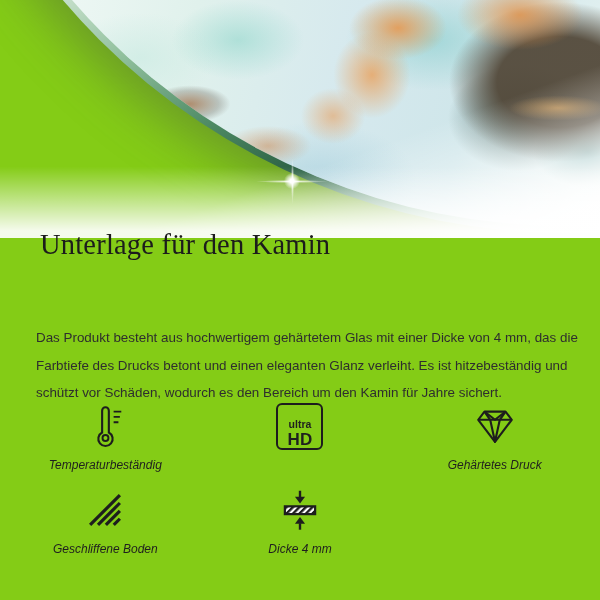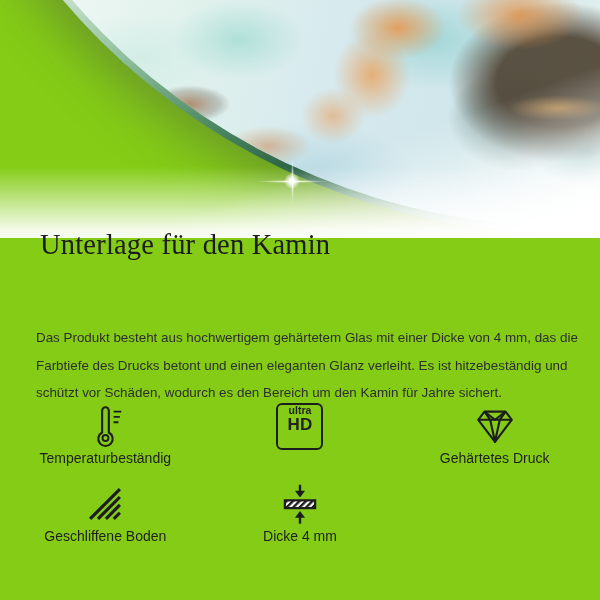--- a/index.html
+++ b/index.html
@@ -46,24 +46,24 @@
     font-weight:400;font-size:28.5px;line-height:38px;color:#1c1c1c;letter-spacing:.2px;}
   .desc{position:absolute;left:24px;top:312px;width:540px;margin:12px;
     font-size:13.4px;line-height:27.5px;color:#2e2e2e;}
   .desc span{display:block;white-space:nowrap;}
 
   
   .features{position:absolute;left:8px;top:402px;width:584px;display:grid;
     grid-template-columns:repeat(3,1fr);row-gap:14px;}
   .feature{display:flex;flex-direction:column;align-items:center;}
   .icon-box{height:48px;display:flex;align-items:center;justify-content:center;}
-  .feature-label{margin-top:0;font-size:14px;color:#1f1f1f;text-align:center;}
+  .feature-label{margin-top:8px;font-size:12px;color:#1f1f1f;text-align:center;font-style:italic;}
   svg.icon{stroke:#1d1d1d;fill:none;stroke-width:2.2;}
   .uhd-box{width:43px;height:43px;border:2.5px solid #1d1d1d;border-radius:6px;
-    display:flex;flex-direction:column;align-items:center;justify-content:flex-start;
+    display:flex;flex-direction:column;align-items:center;justify-content:flex-end;
     font-weight:700;line-height:1;}
   .uhd-top{font-size:10.5px;margin-bottom:1px;}
   .uhd-bottom{font-size:17px;letter-spacing:.3px;}
 </style>
 </head>
 <body>
 
 <div class="page">
 
   <div class="hero">

